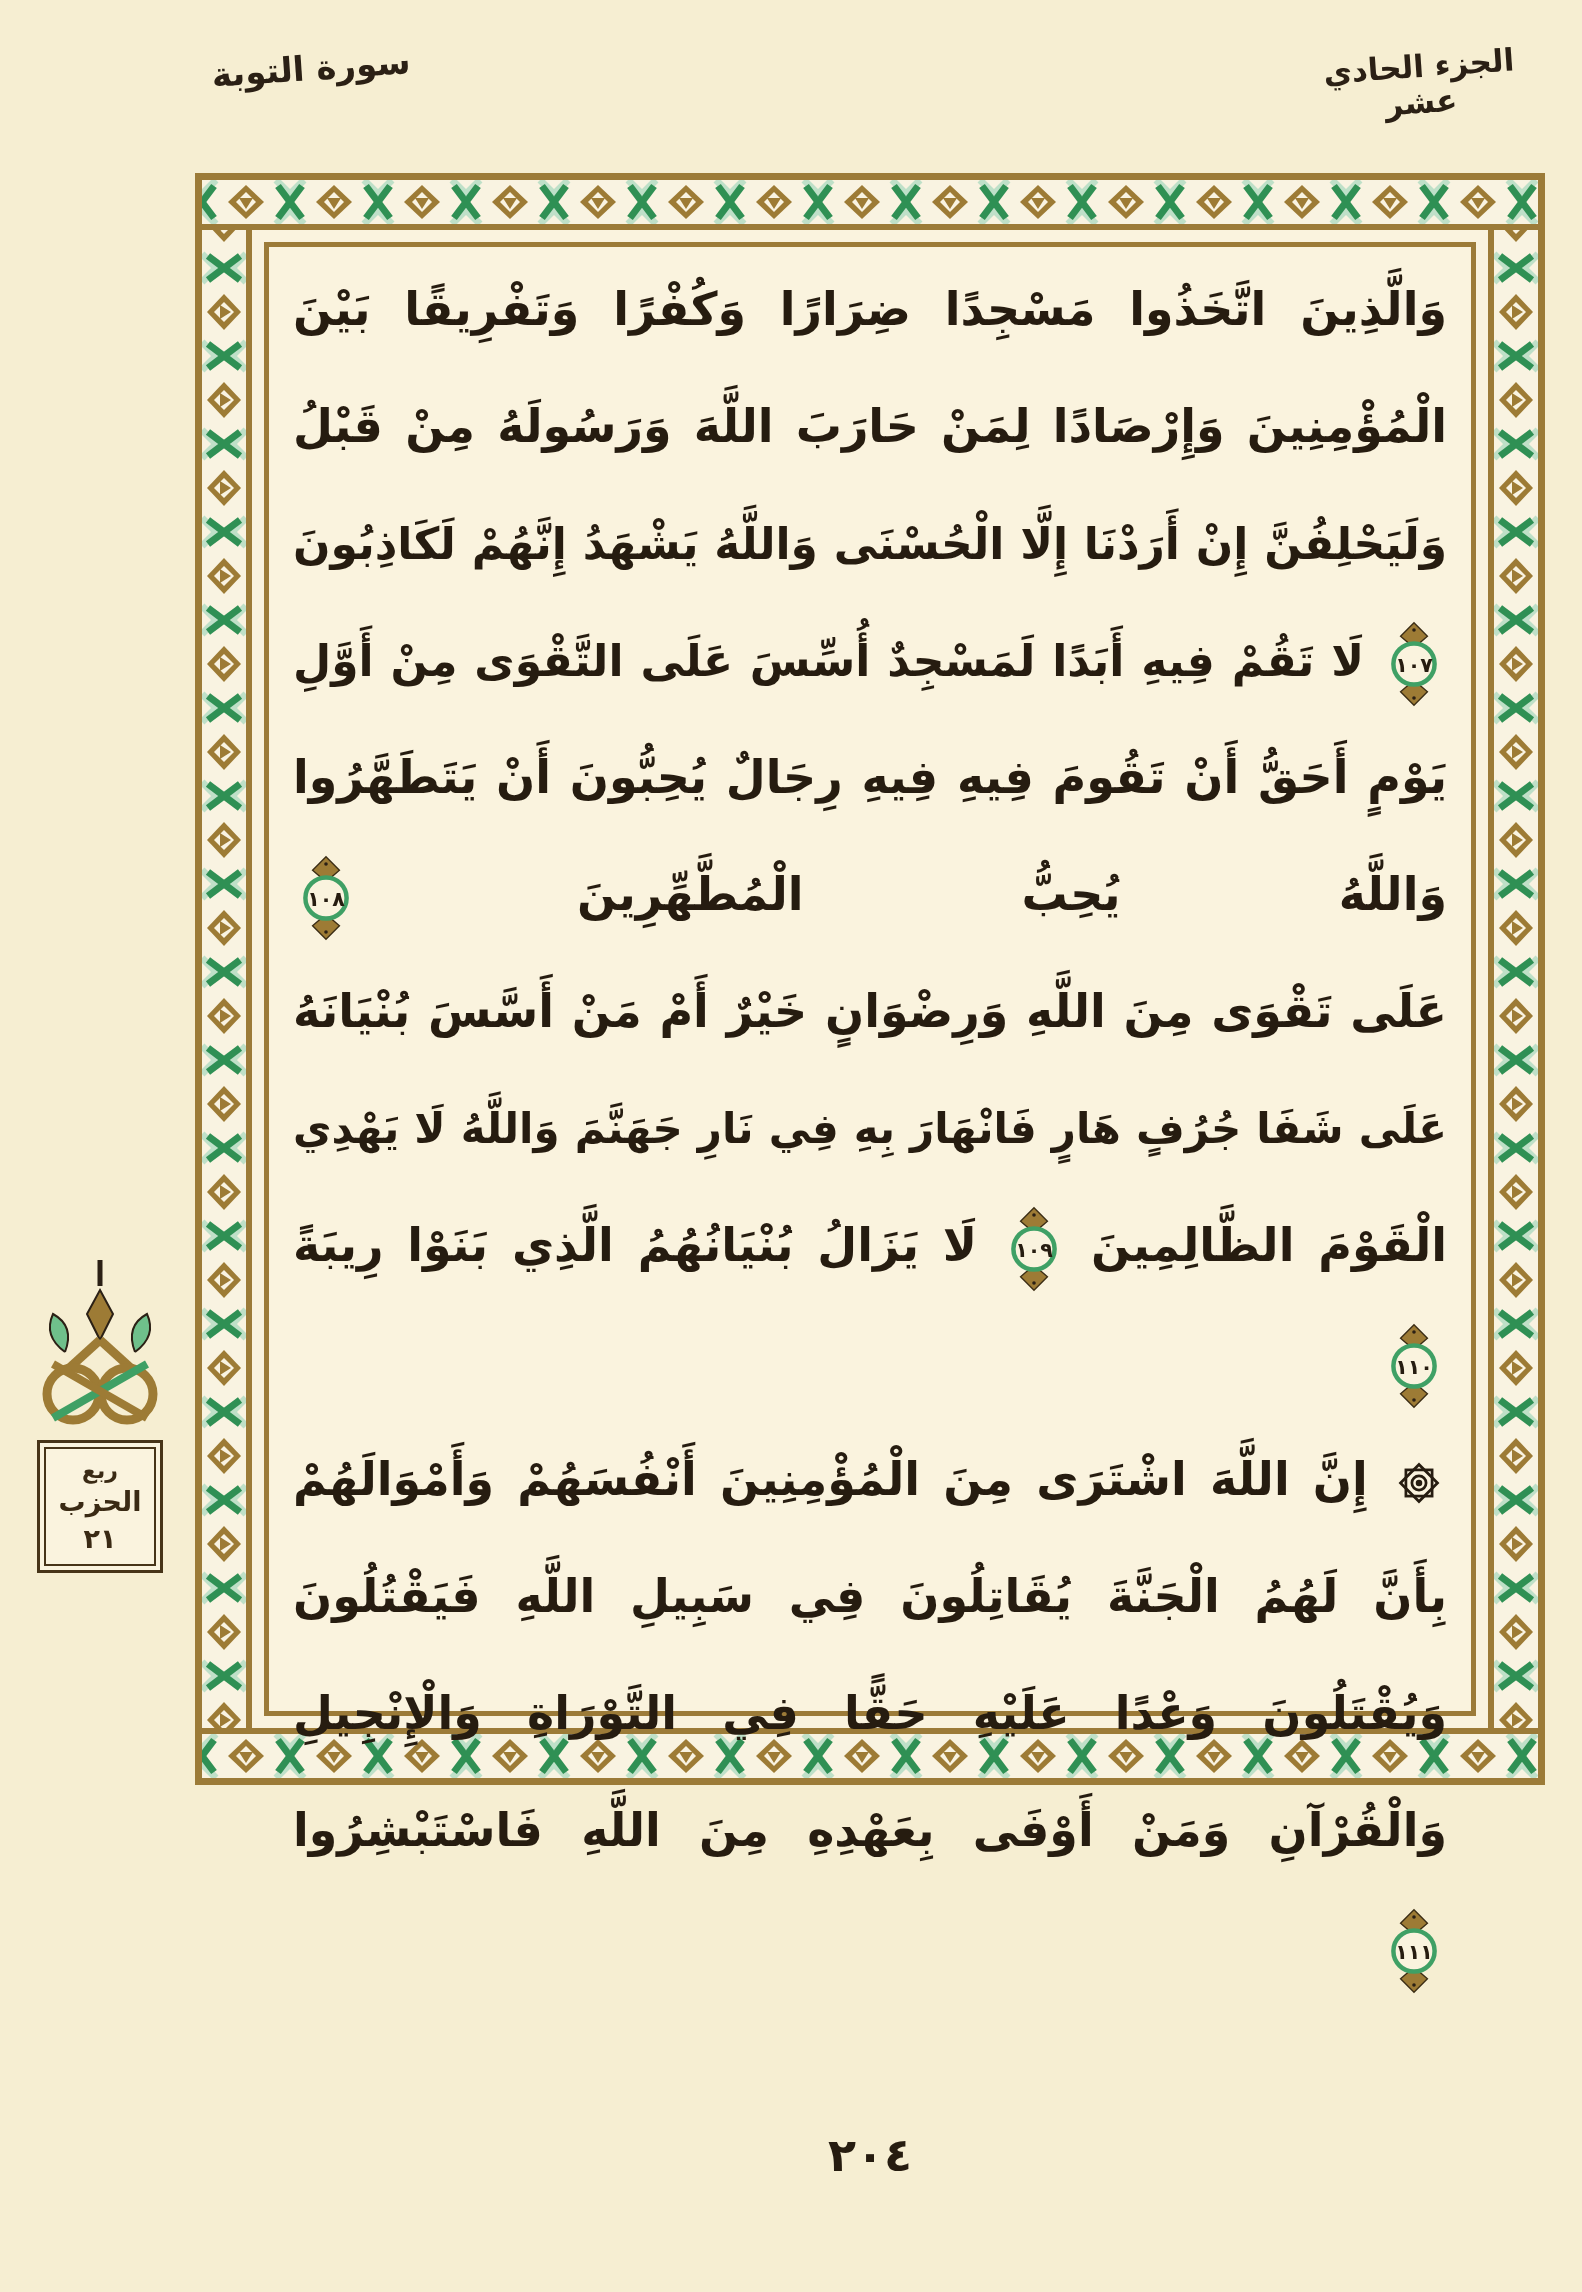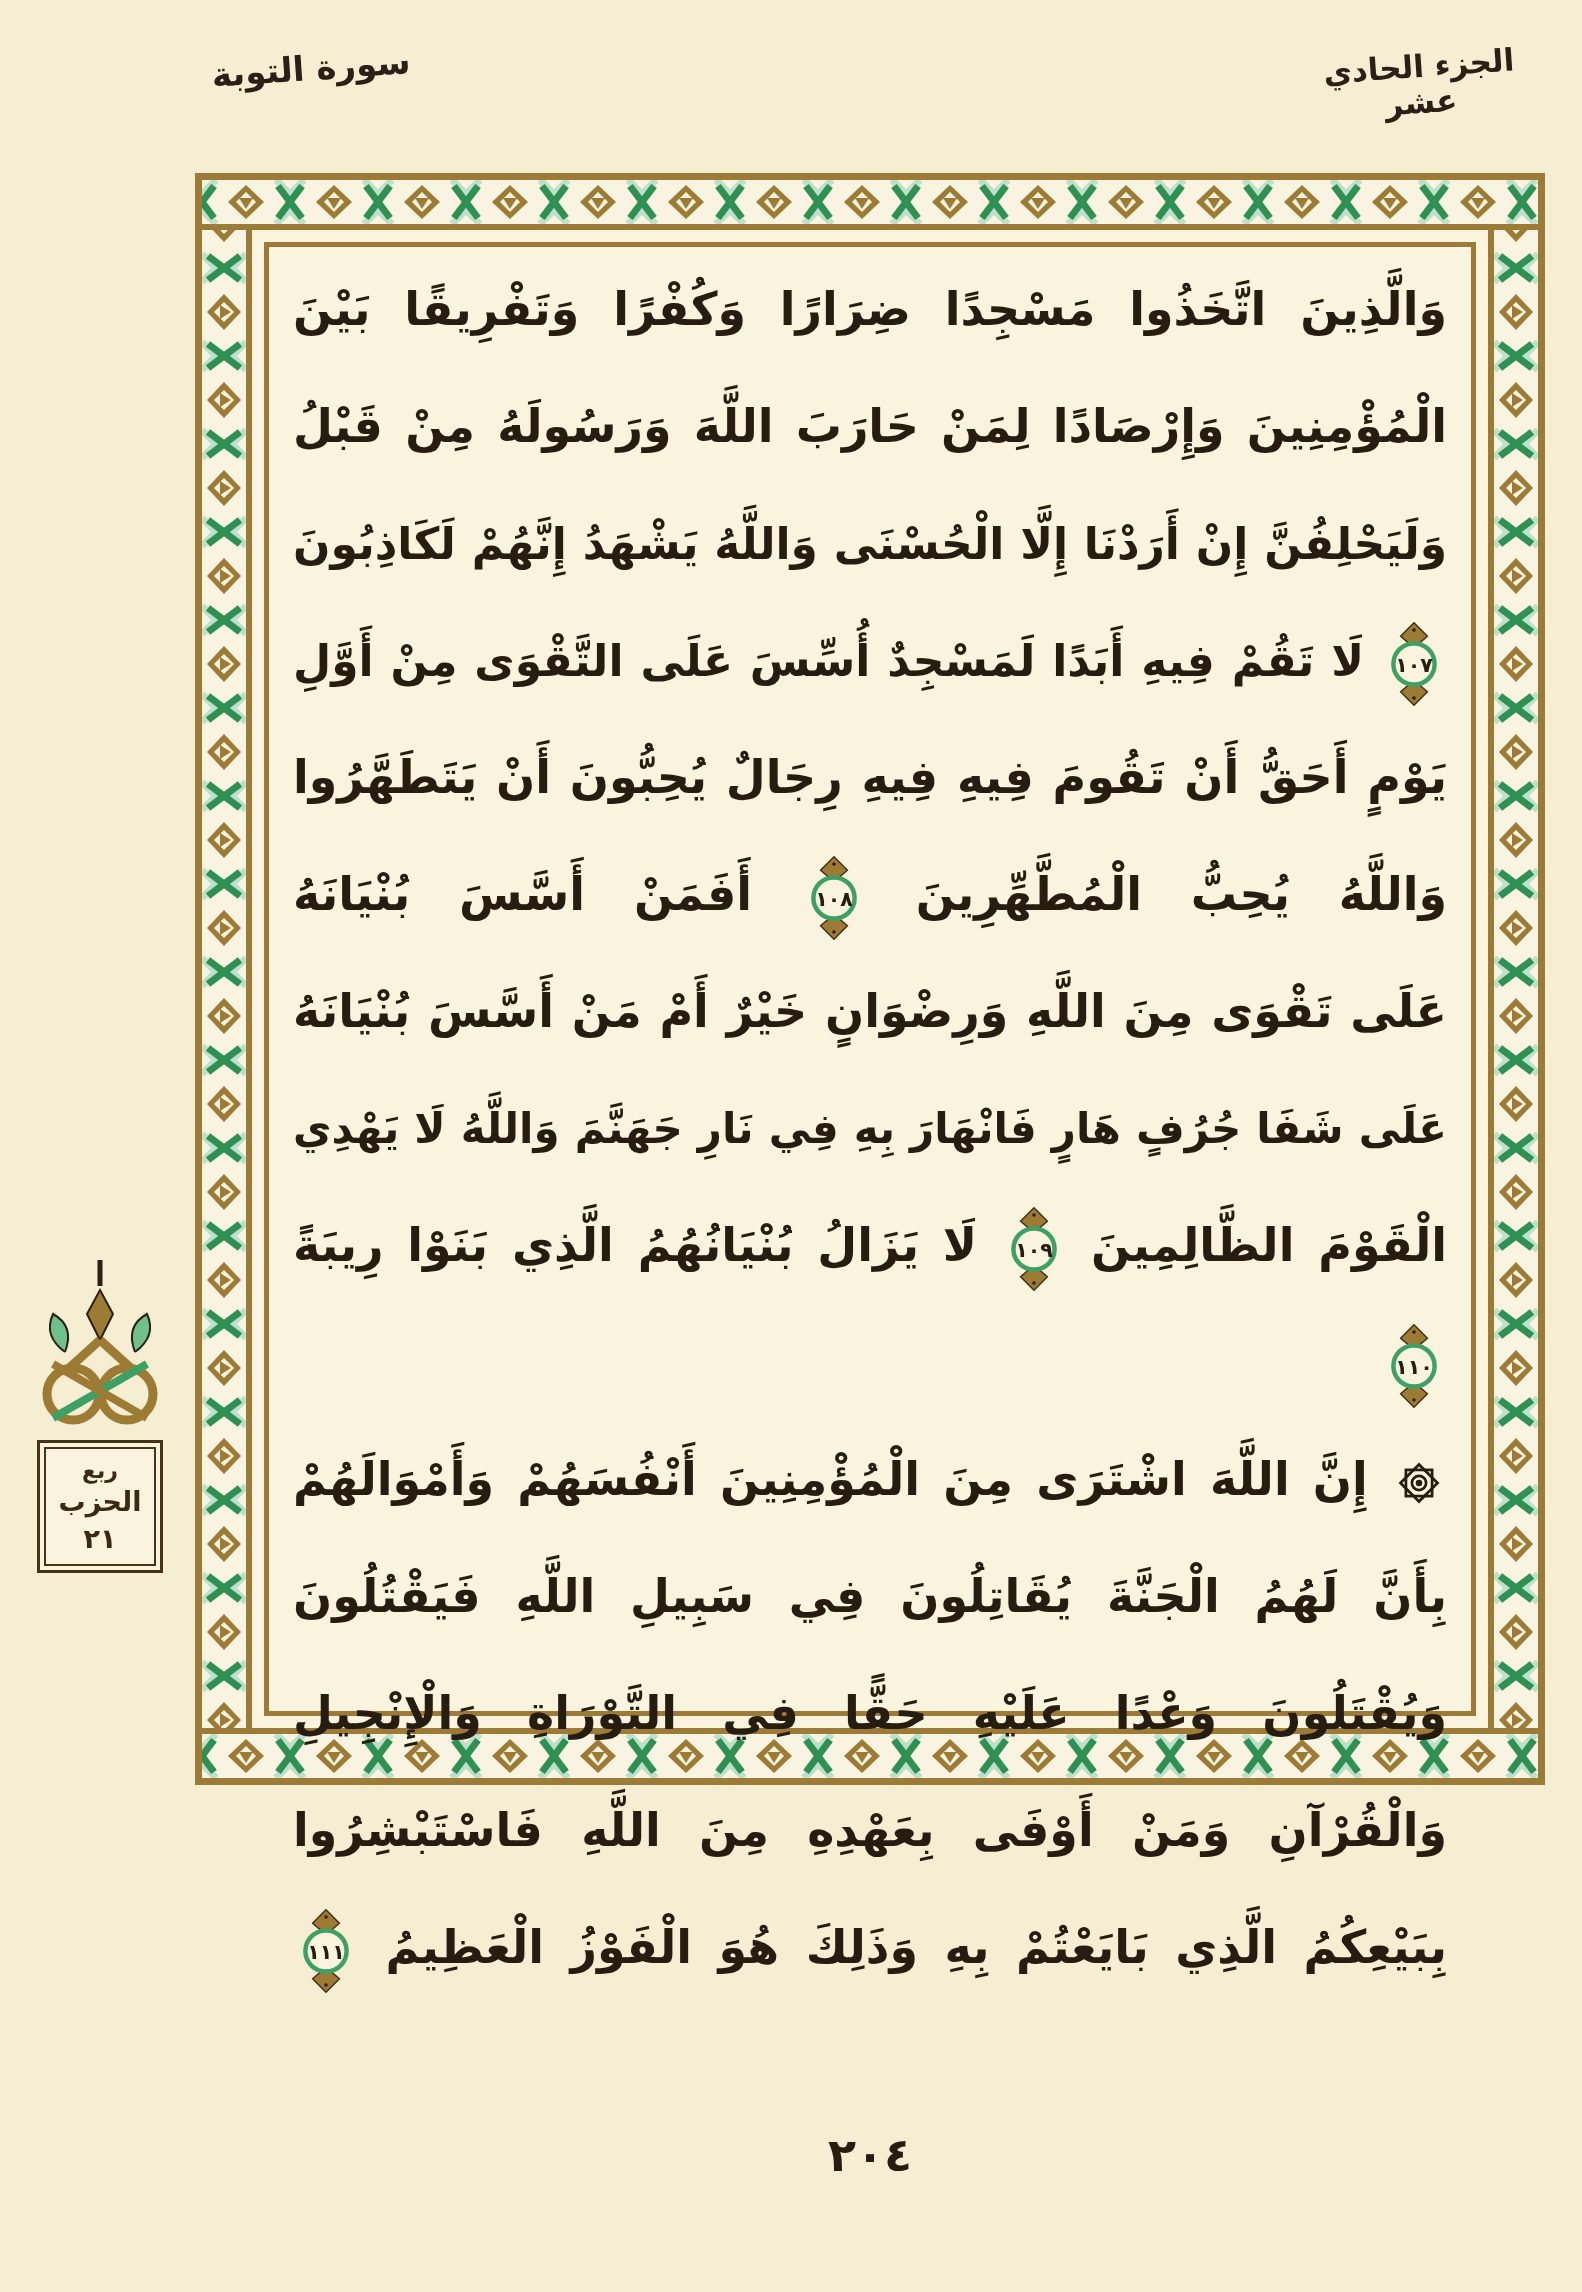--- a/index.html
+++ b/index.html
@@ -155,21 +155,21 @@
   <text x="32" y="57" text-anchor="middle" font-size="23" font-weight="bold" fill="#261c10" font-family="DejaVu Sans, sans-serif">١٠٧</text>
 </svg> <span>لَا تَقُمْ فِيهِ أَبَدًا لَمَسْجِدٌ أُسِّسَ عَلَى التَّقْوَى مِنْ أَوَّلِ</span></div>
         <div class="quran-line"><span>يَوْمٍ أَحَقُّ أَنْ تَقُومَ فِيهِ فِيهِ رِجَالٌ يُحِبُّونَ أَنْ يَتَطَهَّرُوا</span></div>
         <div class="quran-line"><span>وَاللَّهُ يُحِبُّ الْمُطَّهِّرِينَ</span> <svg class="ayah-medallion" viewBox="0 0 64 96" width="58" height="86">
   <polygon points="32,2 47,17 32,30 17,17" fill="#9d7b35" stroke="#3a2c14" stroke-width="1.5"></polygon>
   <circle cx="32" cy="10" r="2" fill="#2b2015"></circle>
   <polygon points="32,94 47,79 32,66 17,79" fill="#9d7b35" stroke="#3a2c14" stroke-width="1.5"></polygon>
   <circle cx="32" cy="86" r="2" fill="#2b2015"></circle>
   <circle cx="32" cy="48" r="23" fill="#faf3de" stroke="#3fa065" stroke-width="5"></circle>
   <text x="32" y="57" text-anchor="middle" font-size="23" font-weight="bold" fill="#261c10" font-family="DejaVu Sans, sans-serif">١٠٨</text>
-</svg> <span>أَفَمَنْ أَسَّسَ بُنْيَانَهُ</span></div>
+</svg> </div>
         <div class="quran-line"><span>عَلَى تَقْوَى مِنَ اللَّهِ وَرِضْوَانٍ خَيْرٌ أَمْ مَنْ أَسَّسَ بُنْيَانَهُ</span></div>
         <div class="quran-line" style="font-size: 42px;"><span>عَلَى شَفَا جُرُفٍ هَارٍ فَانْهَارَ بِهِ فِي نَارِ جَهَنَّمَ وَاللَّهُ لَا يَهْدِي</span></div>
         <div class="quran-line"><span>الْقَوْمَ الظَّالِمِينَ</span> <svg class="ayah-medallion" viewBox="0 0 64 96" width="58" height="86">
   <polygon points="32,2 47,17 32,30 17,17" fill="#9d7b35" stroke="#3a2c14" stroke-width="1.5"></polygon>
   <circle cx="32" cy="10" r="2" fill="#2b2015"></circle>
   <polygon points="32,94 47,79 32,66 17,79" fill="#9d7b35" stroke="#3a2c14" stroke-width="1.5"></polygon>
   <circle cx="32" cy="86" r="2" fill="#2b2015"></circle>
   <circle cx="32" cy="48" r="23" fill="#faf3de" stroke="#3fa065" stroke-width="5"></circle>
   <text x="32" y="57" text-anchor="middle" font-size="23" font-weight="bold" fill="#261c10" font-family="DejaVu Sans, sans-serif">١٠٩</text>
 </svg> <span>لَا يَزَالُ بُنْيَانُهُمُ الَّذِي بَنَوْا رِيبَةً</span></div>
@@ -183,21 +183,21 @@
 </svg></div>
         <div class="quran-line"><svg class="hizb-star" viewBox="0 0 44 44" width="48" height="48">
   <rect x="10" y="10" width="24" height="24" fill="none" stroke="#261c10" stroke-width="2.5"></rect>
   <rect x="10" y="10" width="24" height="24" fill="none" stroke="#261c10" stroke-width="2.5" transform="rotate(45 22 22)"></rect>
   <circle cx="22" cy="22" r="6.5" fill="none" stroke="#261c10" stroke-width="2.5"></circle>
   <circle cx="22" cy="22" r="3" fill="#261c10"></circle>
 </svg> <span>إِنَّ اللَّهَ اشْتَرَى مِنَ الْمُؤْمِنِينَ أَنْفُسَهُمْ وَأَمْوَالَهُمْ</span></div>
         <div class="quran-line"><span>بِأَنَّ لَهُمُ الْجَنَّةَ يُقَاتِلُونَ فِي سَبِيلِ اللَّهِ فَيَقْتُلُونَ</span></div>
         <div class="quran-line"><span>وَيُقْتَلُونَ وَعْدًا عَلَيْهِ حَقًّا فِي التَّوْرَاةِ وَالْإِنْجِيلِ</span></div>
         <div class="quran-line"><span>وَالْقُرْآنِ وَمَنْ أَوْفَى بِعَهْدِهِ مِنَ اللَّهِ فَاسْتَبْشِرُوا</span></div>
-        <div class="quran-line"><span>بِبَيْعِكُمُ الَّذِي بَايَعْتُمْ بِهِ وَذَلِكَ هُوَ الْفَوْزُ الْعَظِيمُ</span> <svg class="ayah-medallion" viewBox="0 0 64 96" width="58" height="86">
+        <div class="quran-line"> <svg class="ayah-medallion" viewBox="0 0 64 96" width="58" height="86">
   <polygon points="32,2 47,17 32,30 17,17" fill="#9d7b35" stroke="#3a2c14" stroke-width="1.5"></polygon>
   <circle cx="32" cy="10" r="2" fill="#2b2015"></circle>
   <polygon points="32,94 47,79 32,66 17,79" fill="#9d7b35" stroke="#3a2c14" stroke-width="1.5"></polygon>
   <circle cx="32" cy="86" r="2" fill="#2b2015"></circle>
   <circle cx="32" cy="48" r="23" fill="#faf3de" stroke="#3fa065" stroke-width="5"></circle>
   <text x="32" y="57" text-anchor="middle" font-size="23" font-weight="bold" fill="#261c10" font-family="DejaVu Sans, sans-serif">١١١</text>
 </svg></div>
       </div>
   </div>
 

